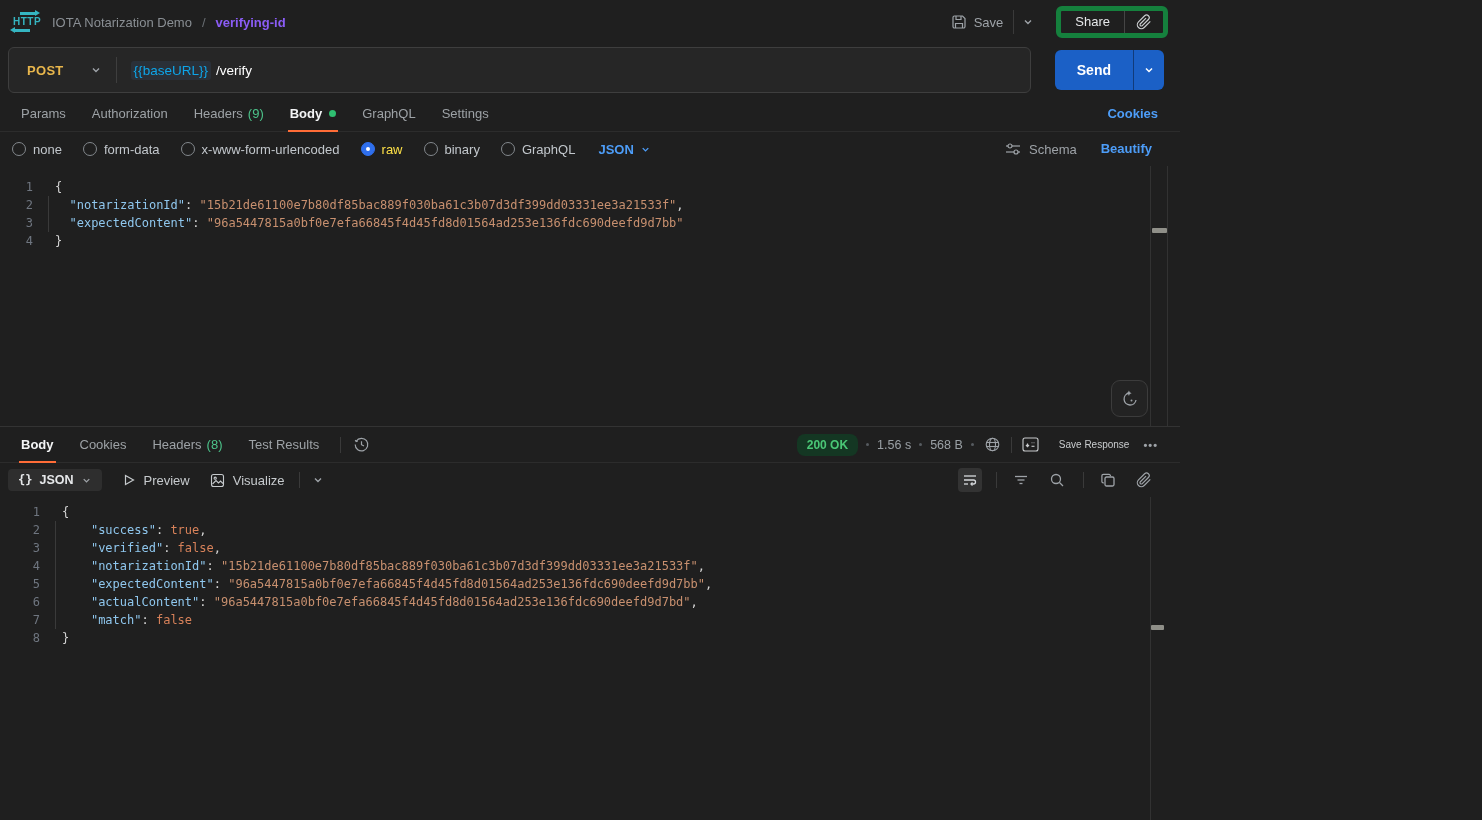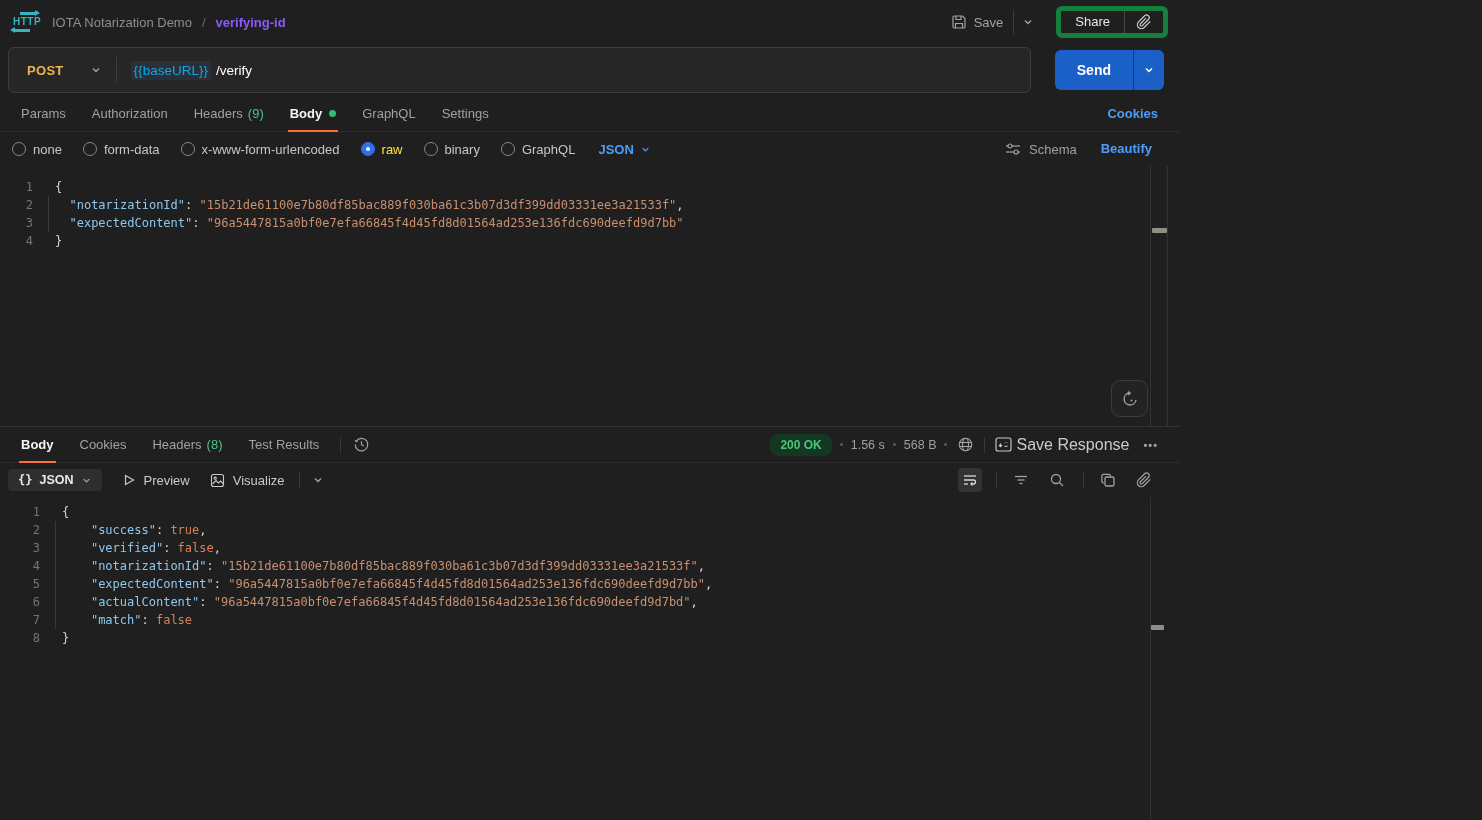--- a/index.html
+++ b/index.html
@@ -96,21 +96,21 @@
   
   .resp-header { height:36px; display:flex; align-items:center; padding:0 8px; border-bottom:1px solid #2c2c2c; flex:0 0 auto; }
   .resp-tab-divider { width:1px; height:16px; background:#3a3a3a; margin:0 8px; }
   .history-btn { color:#9ea3a8; display:flex; align-items:center; padding:4px; cursor:pointer; }
   .resp-meta { margin-left:auto; display:flex; align-items:center; padding-right:14px; }
   .status-badge { background:#143723; color:#4ac776; font-weight:700; font-size:12px; padding:4px 10px; border-radius:8px; cursor:pointer; }
   .meta-dot { width:3px; height:3px; border-radius:50%; background:#565b60; margin:0 8px; }
   .meta-text { color:#9aa0a5; font-size:12.5px; }
   .globe-btn { color:#9ea3a8; display:flex; margin-left:2px; cursor:pointer; }
   .meta-vdiv { width:1px; height:16px; background:#3a3a3a; margin:0 10px; }
-  .save-response { display:flex; align-items:center; gap:4px; color:#c9ccce; cursor:pointer; font-size:16px; }
+  .save-response { display:flex; align-items:center; gap:20px; color:#c9ccce; cursor:pointer; font-size:10px; }
   .more-btn { color:#9ea3a8; margin-left:14px; letter-spacing:1px; font-weight:700; cursor:pointer; font-size:11px; }
 
   
   .resp-toolbar { height:34px; display:flex; align-items:center; padding:0 8px; flex:0 0 auto; }
   .format-pill { display:flex; align-items:center; gap:7px; background:#2e2e2e; border-radius:4px; padding:4px 10px; cursor:pointer; }
   .braces-icon { font-family:"DejaVu Sans Mono", monospace; color:#e6e8ea; font-size:12px; font-weight:bold; }
   .format-label { color:#e6e8ea; font-weight:600; font-size:12.5px; }
   .toolbar-item { display:flex; align-items:center; gap:8px; color:#c6cacd; margin-left:20px; cursor:pointer; font-size:13px; }
   .toolbar-vdiv { width:1px; height:16px; background:#3a3a3a; margin-left:14px; }
   .toolbar-caret { color:#9ea3a8; margin-left:12px; display:flex; cursor:pointer; }

